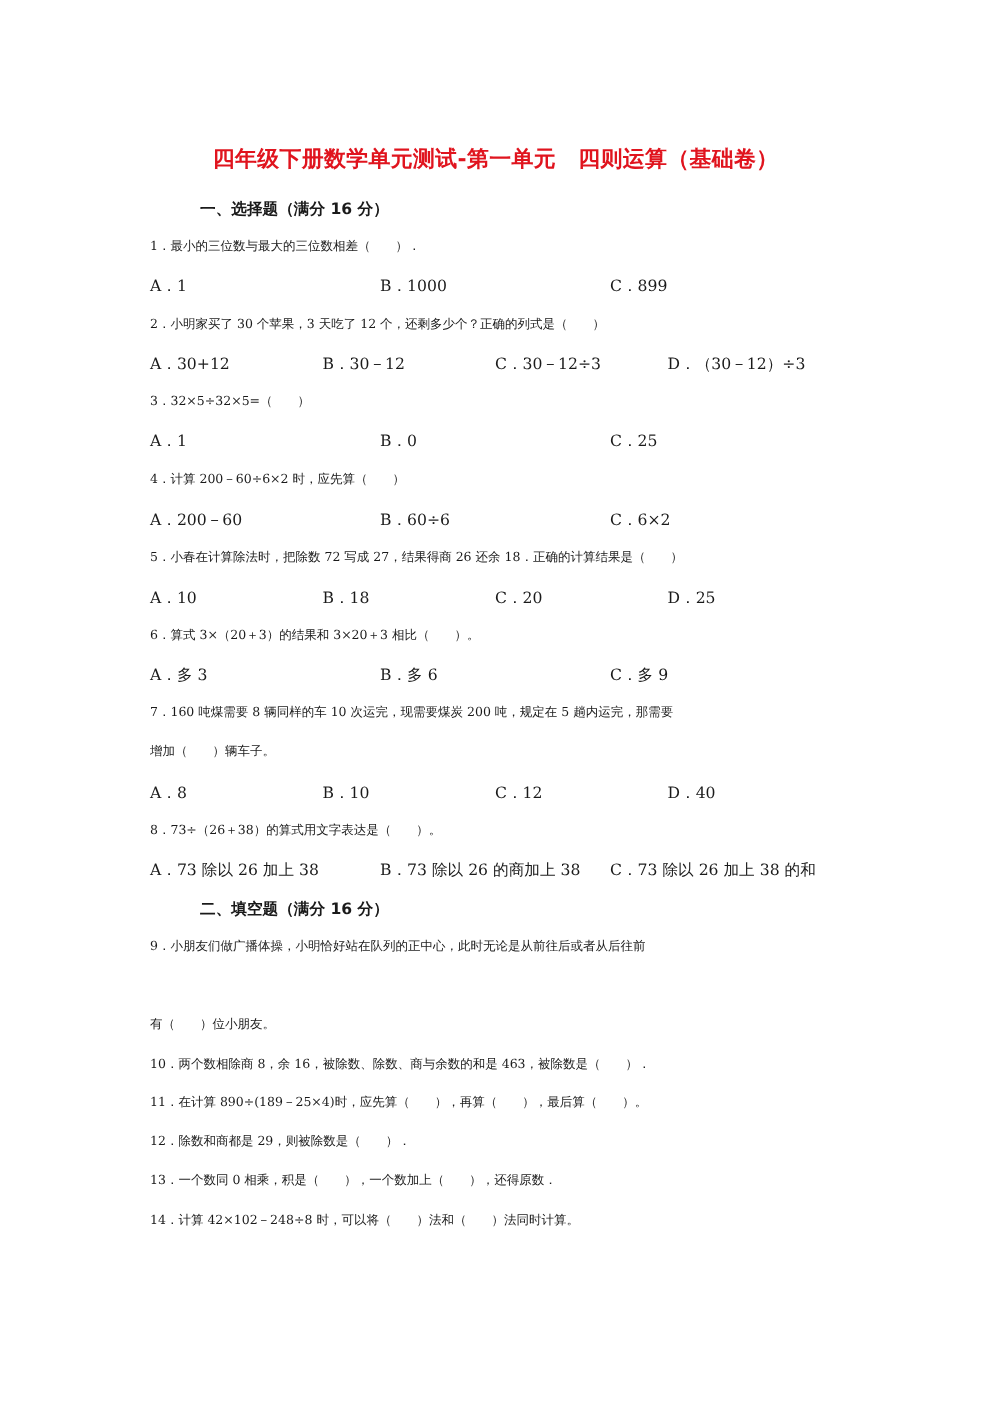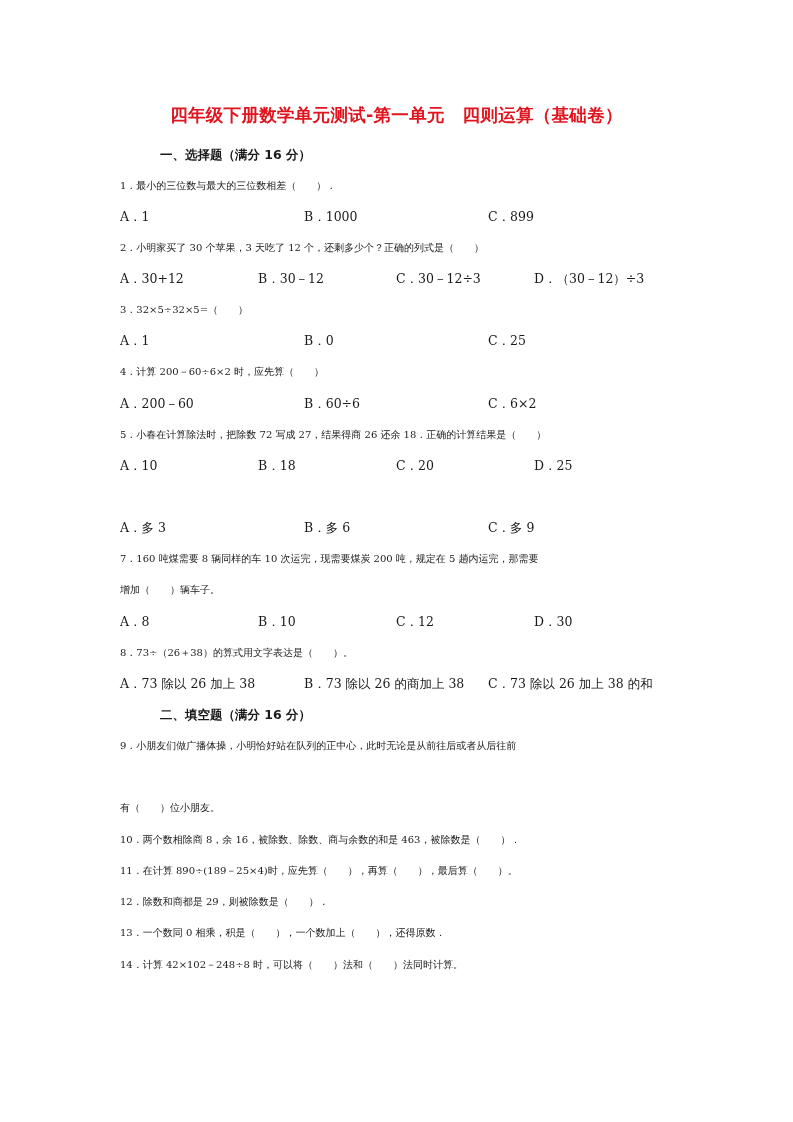--- a/index.html
+++ b/index.html
@@ -1,18 +1,18 @@
 <!DOCTYPE html>
 <html><head>
 <meta charset="utf-8">
 <style>
   html, body { margin: 0; padding: 0; background: #ffffff; }
   body { width: 793px; height: 1122px; position: relative; overflow: hidden;
          font-family: "DejaVu Serif", "Liberation Serif", serif; color: #1a1a1a; }
-  .page { position: absolute; left: 0; top: 0; width: 793px; height: 1080px; }
+  .page { position: absolute; left: 0; top: 12px; width: 793px; height: 1080px; }
   .title { position: absolute; left: 0; width: 793px; top: 103px; text-align: center;
            font-family: "DejaVu Sans", "Liberation Sans", sans-serif; font-weight: bold;
            font-size: 17.5px; color: #e0141e; letter-spacing: 0.3px; white-space: pre; }
   .line { position: absolute; left: 120px; font-size: 10px; white-space: pre; line-height: 16px; }
   .section { font-family: "DejaVu Sans", "Liberation Sans", sans-serif; font-weight: bold; font-size: 12.5px; margin-left: 40px; }
   .opt { position: absolute; font-size: 12.5px; white-space: pre; line-height: 16px; }
 </style>
 </head>
 <body>
 
@@ -41,30 +41,31 @@
   <div class="opt" style="left:120px;top:396px">A．200－60</div>
   <div class="opt" style="left:304px;top:396px">B．60÷6</div>
   <div class="opt" style="left:488px;top:396px">C．6×2</div>
 
   <div class="line" style="top:427px">5．小春在计算除法时，把除数 72 写成 27，结果得商 26 还余 18．正确的计算结果是（　　）</div>
   <div class="opt" style="left:120px;top:458px">A．10</div>
   <div class="opt" style="left:258px;top:458px">B．18</div>
   <div class="opt" style="left:396px;top:458px">C．20</div>
   <div class="opt" style="left:534px;top:458px">D．25</div>
 
+  <div class="line" style="top:489px">6．算式 3×（20＋3）的结果和 3×20＋3 相比（　　）。</div>
   <div class="opt" style="left:120px;top:520px">A．多 3</div>
   <div class="opt" style="left:304px;top:520px">B．多 6</div>
   <div class="opt" style="left:488px;top:520px">C．多 9</div>
 
   <div class="line" style="top:551px">7．160 吨煤需要 8 辆同样的车 10 次运完，现需要煤炭 200 吨，规定在 5 趟内运完，那需要</div>
   <div class="line" style="top:582px">增加（　　）辆车子。</div>
   <div class="opt" style="left:120px;top:614px">A．8</div>
   <div class="opt" style="left:258px;top:614px">B．10</div>
   <div class="opt" style="left:396px;top:614px">C．12</div>
-  <div class="opt" style="left:534px;top:614px">D．30</div>
+  <div class="opt" style="left:534px;top:614px">D．40</div>
 
   <div class="line" style="top:645px">8．73÷（26＋38）的算式用文字表达是（　　）。</div>
   <div class="opt" style="left:120px;top:676px">A．73 除以 26 加上 38</div>
   <div class="opt" style="left:304px;top:676px">B．73 除以 26 的商加上 38</div>
   <div class="opt" style="left:488px;top:676px">C．73 除以 26 加上 38 的和</div>
 
   <div class="line section" style="top:707px">二、填空题（满分 16 分）</div>
 
   <div class="line" style="top:738px">9．小朋友们做广播体操，小明恰好站在队列的正中心，此时无论是从前往后或者从后往前</div>
   <div class="line" style="top:800px">有（　　）位小朋友。</div>

